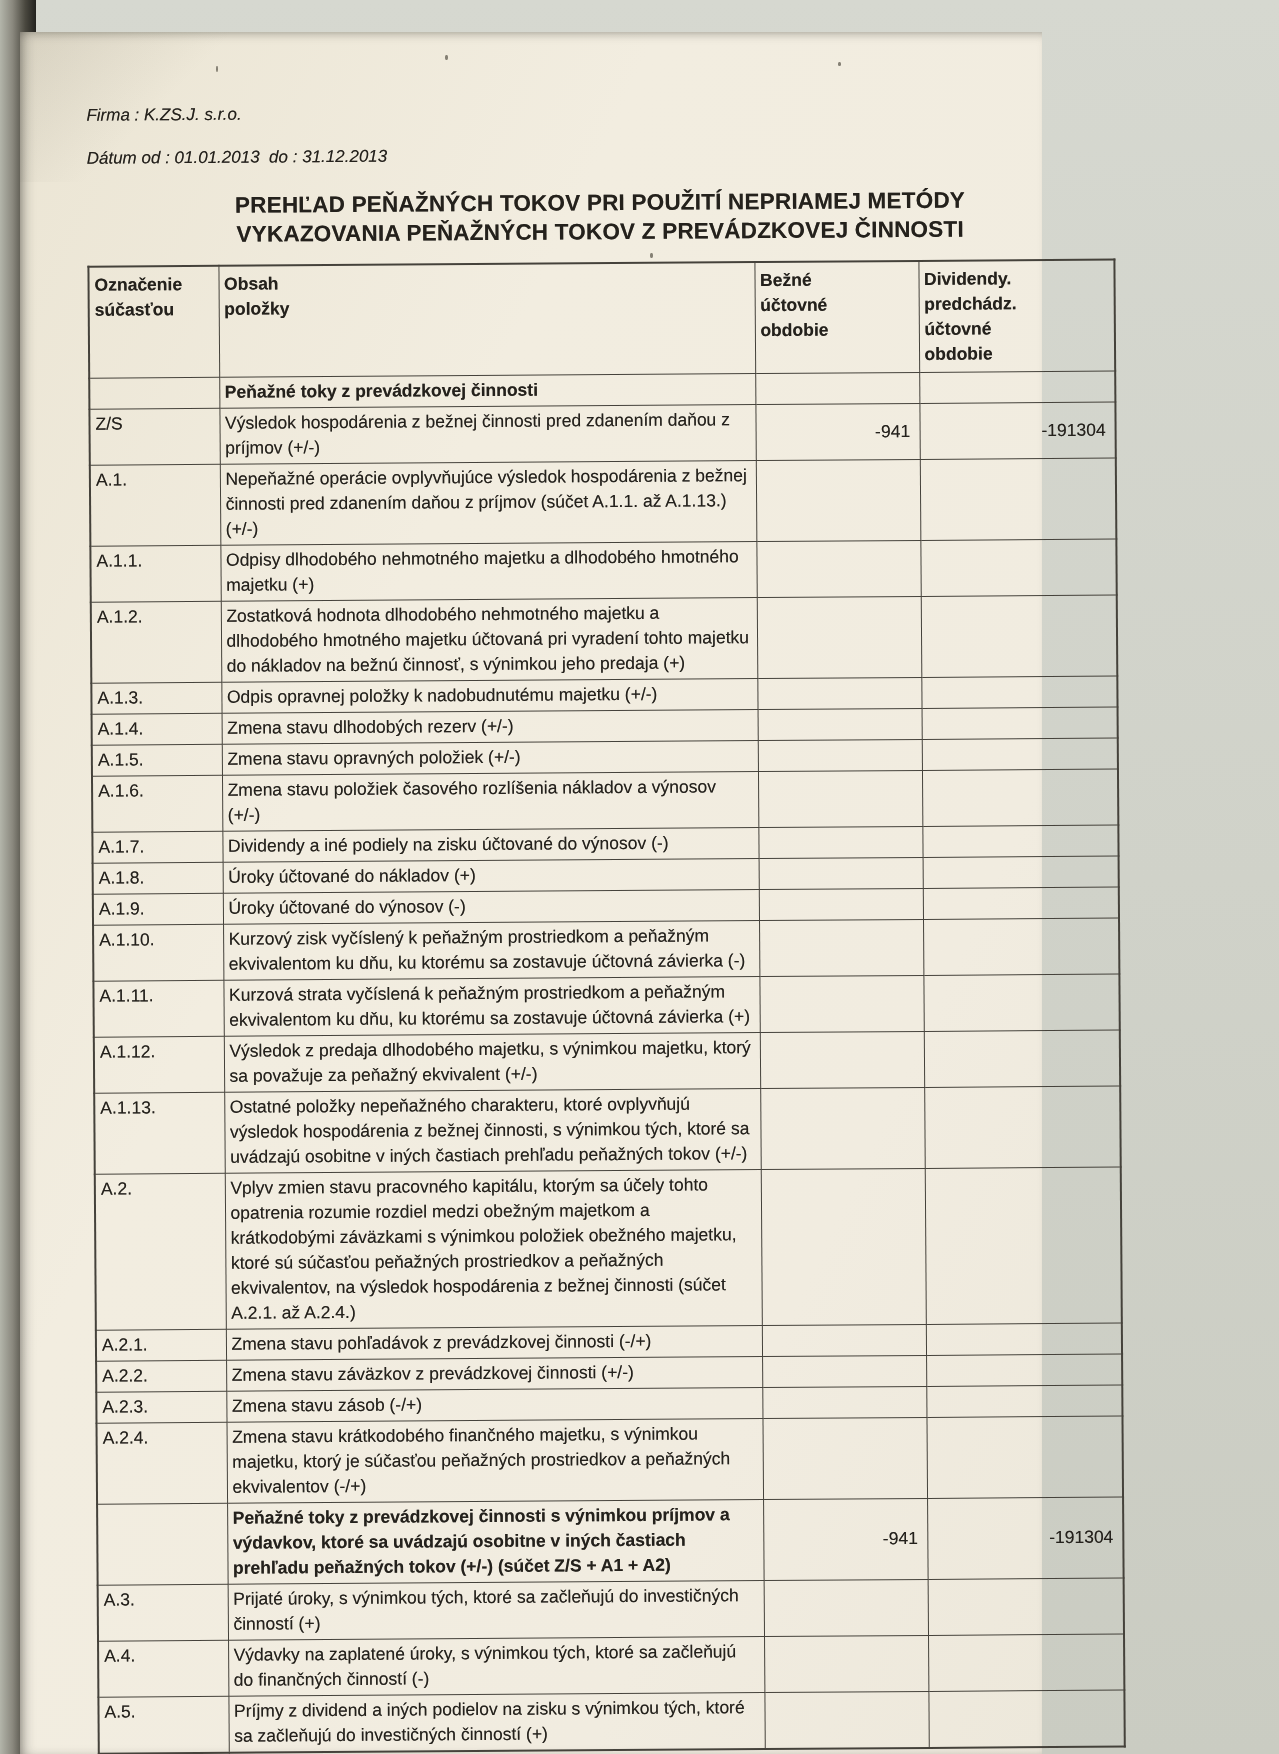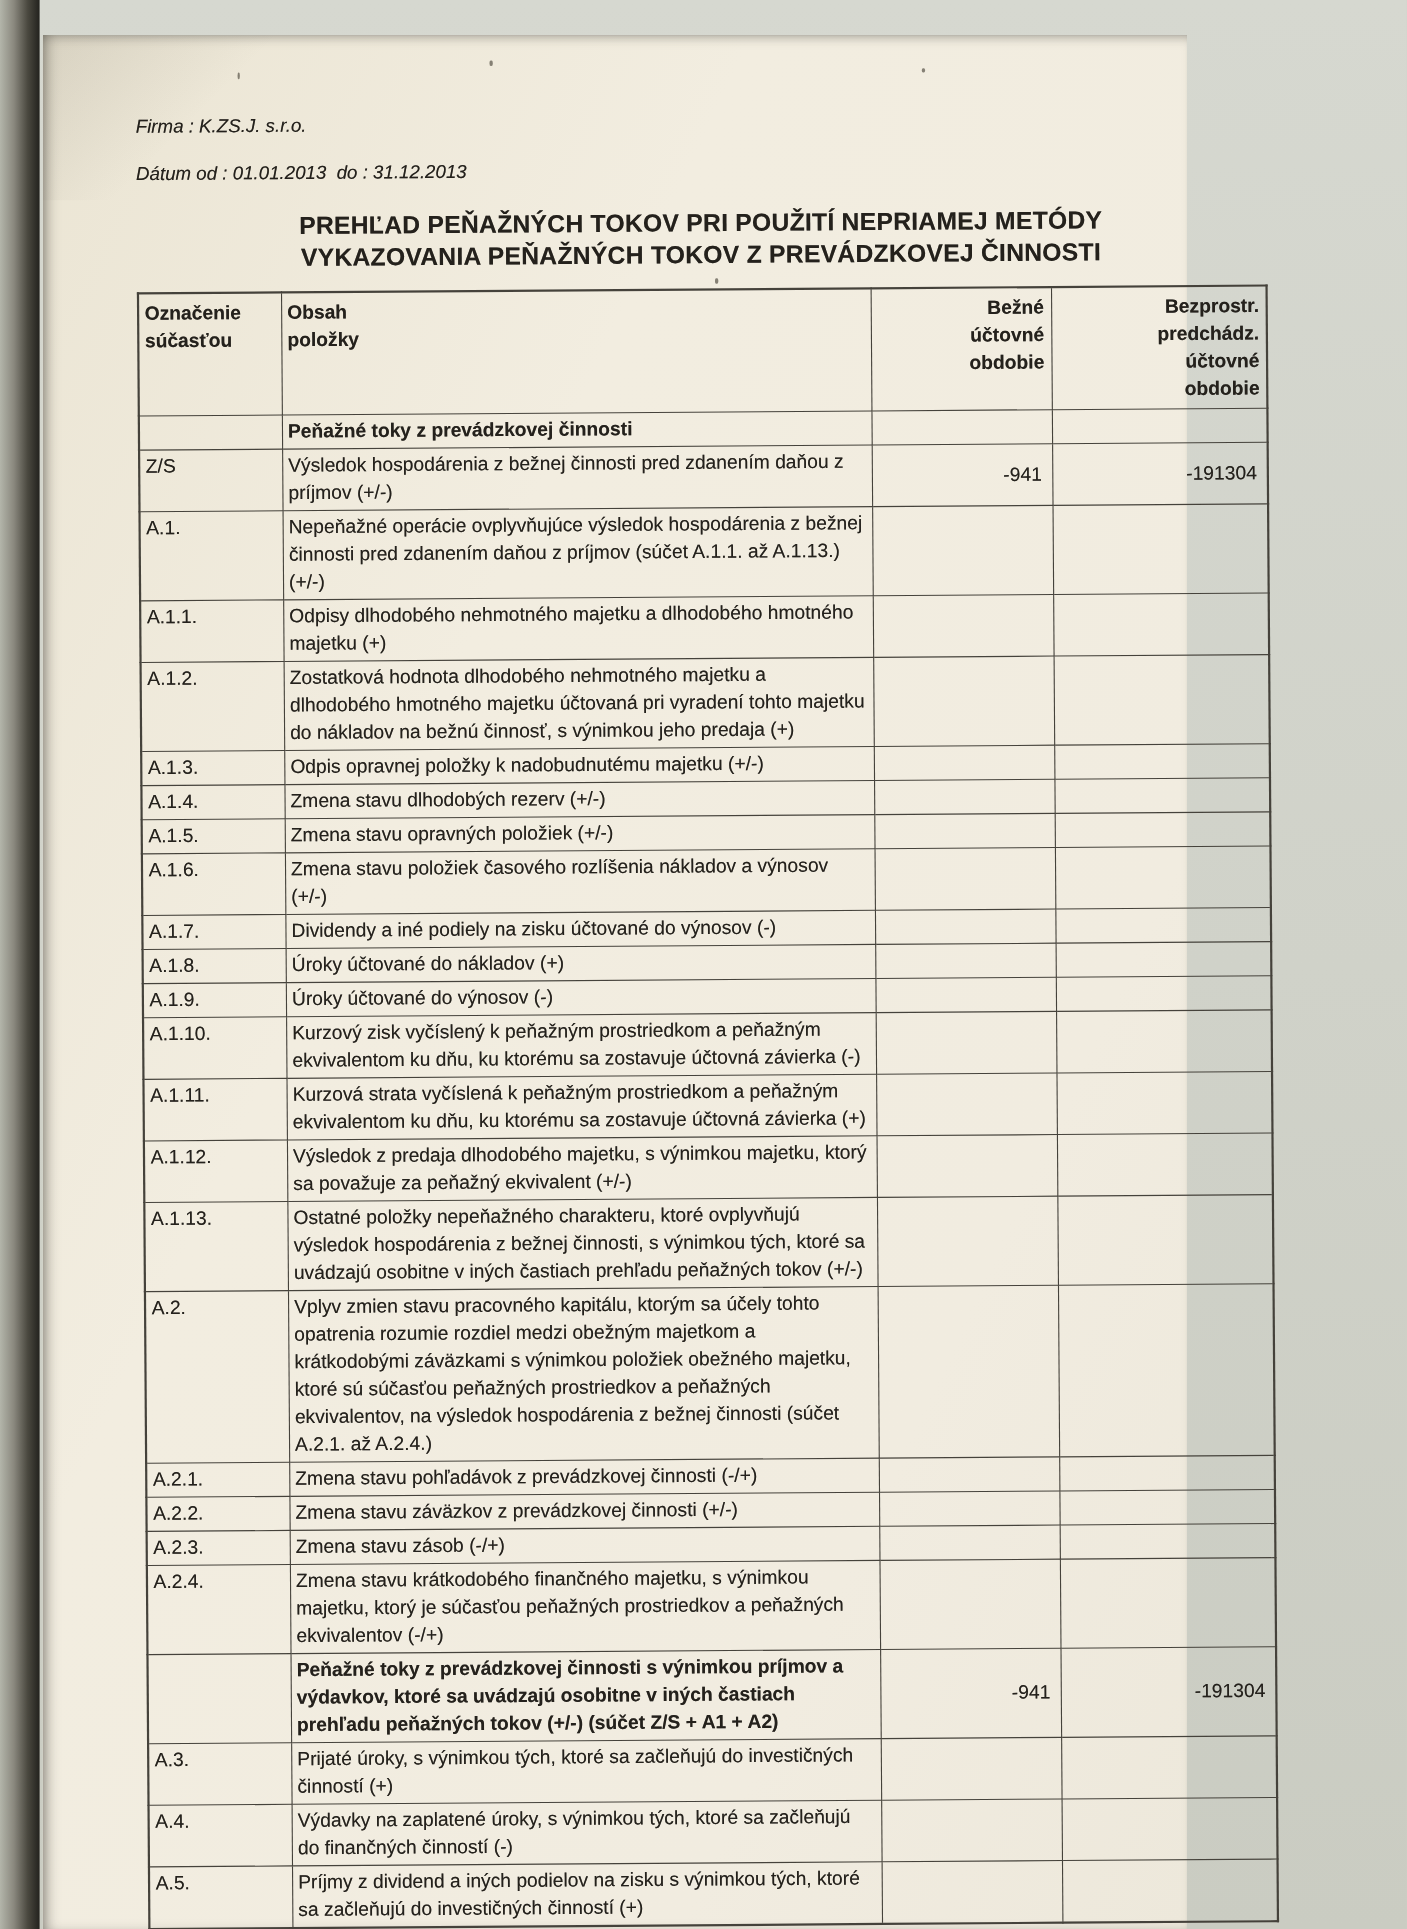--- a/index.html
+++ b/index.html
@@ -16,24 +16,23 @@
   }
   .scan{
     position:relative;width:1279px;height:1754px;overflow:hidden;
     background:linear-gradient(180deg,#d6d8d0 0%,#caccc2 100%);
   }
   .edge-strip{
     position:absolute;left:0;top:0;width:36px;height:100%;
     background:linear-gradient(90deg,#b3b5aa 0%,#8a887e 35%,#4a483f 70%,#23221e 100%);
   }
   .paper{
-    position:absolute;left:39px;top:32px;width:1022px;height:1722px;
+    position:absolute;left:20px;top:32px;width:1022px;height:1722px;
     background:linear-gradient(115deg,#ebe5d4 0%,#f2ede0 35%,#f1ece0 75%,#ede8db 100%);
     box-shadow:inset 8px 0 14px -7px rgba(35,34,30,.6), inset 0 8px 12px -8px rgba(70,70,62,.4);
-    padding-left:18px;
   }
   .fold{
     position:absolute;left:0;top:0;width:240px;height:150px;
     background:linear-gradient(135deg,rgba(110,105,90,.16) 0%,rgba(110,105,90,0) 55%);
   }
   .content{
     position:relative;padding:54px 0 0 66px;color:var(--ink);
     transform:rotate(-0.4deg);transform-origin:30px 30px;
     text-shadow:0 0 .5px rgba(30,28,24,.5);
   }
@@ -51,21 +50,21 @@
   .cf-table col.c3{width:164px}
   .cf-table col.c4{width:196px}
   .cf-table th,.cf-table td{
     border:1.5px solid var(--border);
     font-size:17.5px;line-height:25px;
     padding:2px 6px 3px 5px;vertical-align:top;
     overflow:hidden;
   }
   .cf-table th{font-weight:bold;white-space:pre-line;padding-top:5px;padding-bottom:5px;}
   .h-left{text-align:left;vertical-align:top;}
-  .h-center{text-align:right;vertical-align:middle;}
+  .h-center{text-align:left;vertical-align:middle;}
   td.num{text-align:right;vertical-align:middle;padding-right:9px;}
   tr.bold-row td.col-content{font-weight:bold;}
   .speck{position:absolute;background:rgba(75,70,60,.65);border-radius:40%;}
 </style>
 </head>
 <body>
 
 <div class="scan">
   <div class="edge-strip"></div>
   <div class="paper">
@@ -91,21 +90,21 @@
         </colgroup>
         <thead>
           <tr>
             <th class="h-left">Označenie
 súčasťou</th>
             <th class="h-left">Obsah
 položky</th>
             <th class="h-center">Bežné
 účtovné
 obdobie</th>
-            <th class="h-center">Bezprostr.
+            <th class="h-center">Dividendy.
 predchádz.
 účtovné
 obdobie</th>
           </tr>
         </thead>
         <tbody>
             <tr class="bold-row">
               <td class="col-code"></td>
               <td class="col-content">Peňažné toky z prevádzkovej činnosti</td>
               <td class="col-current num"></td>

